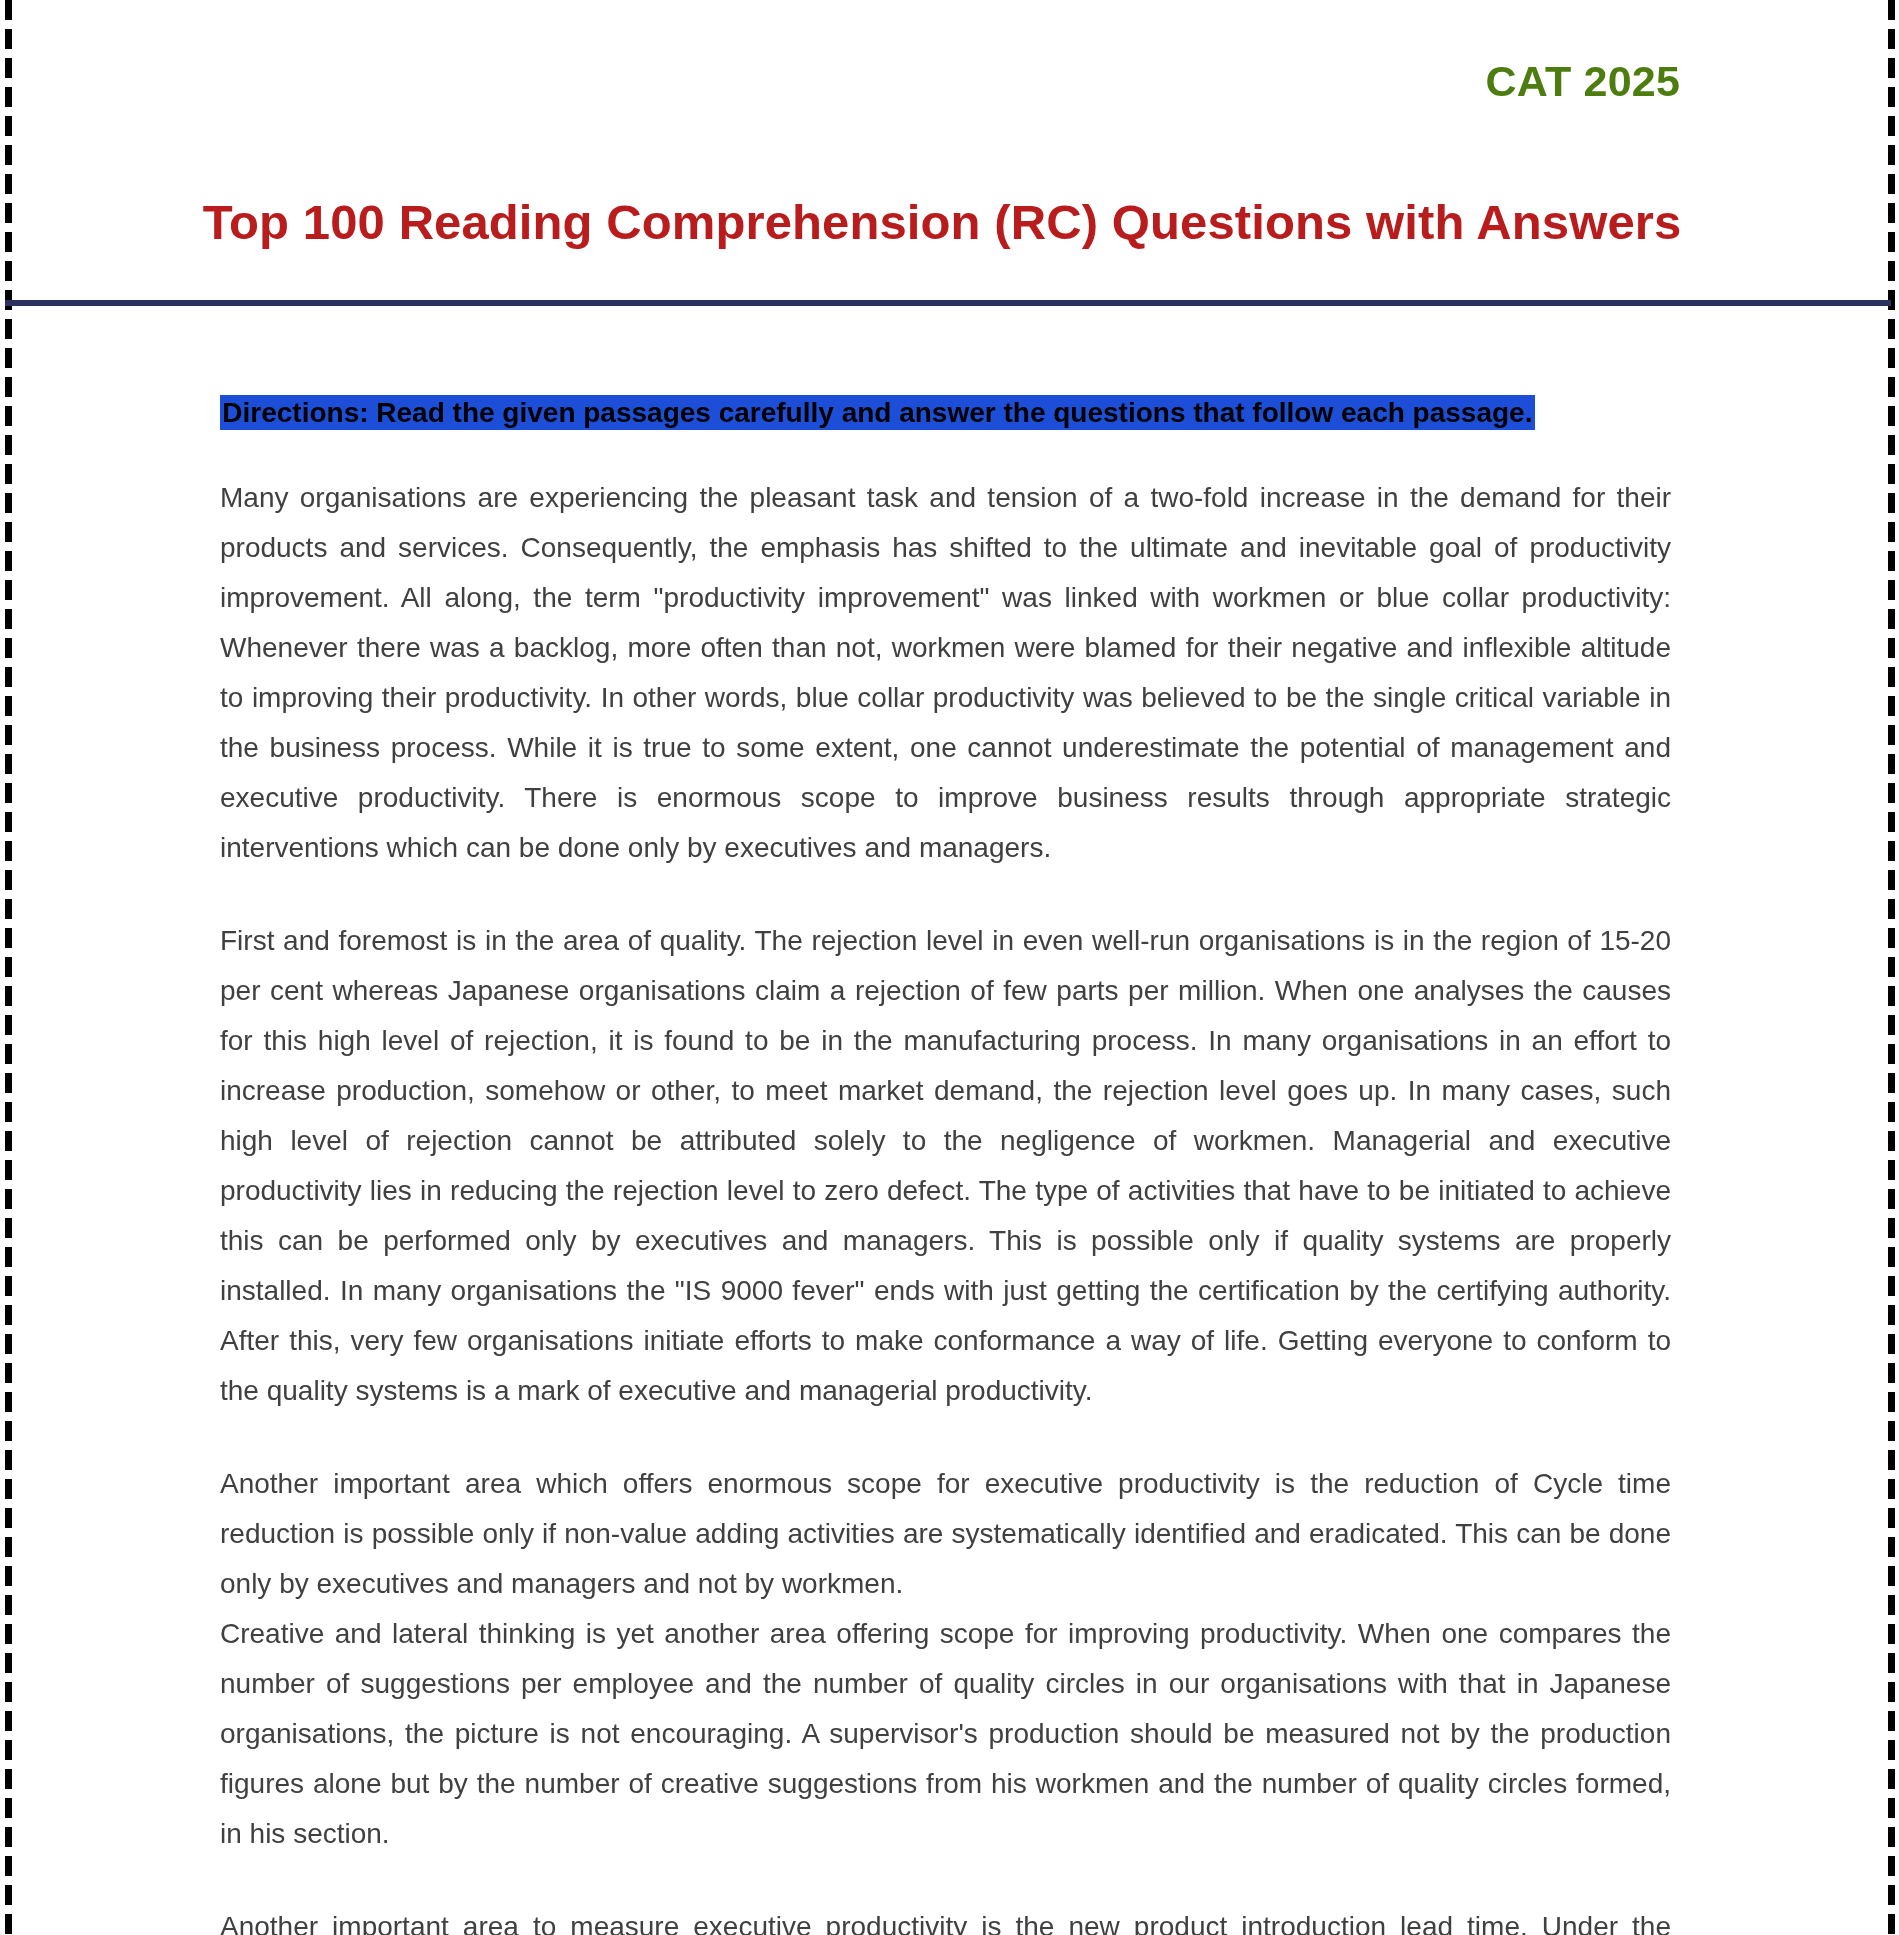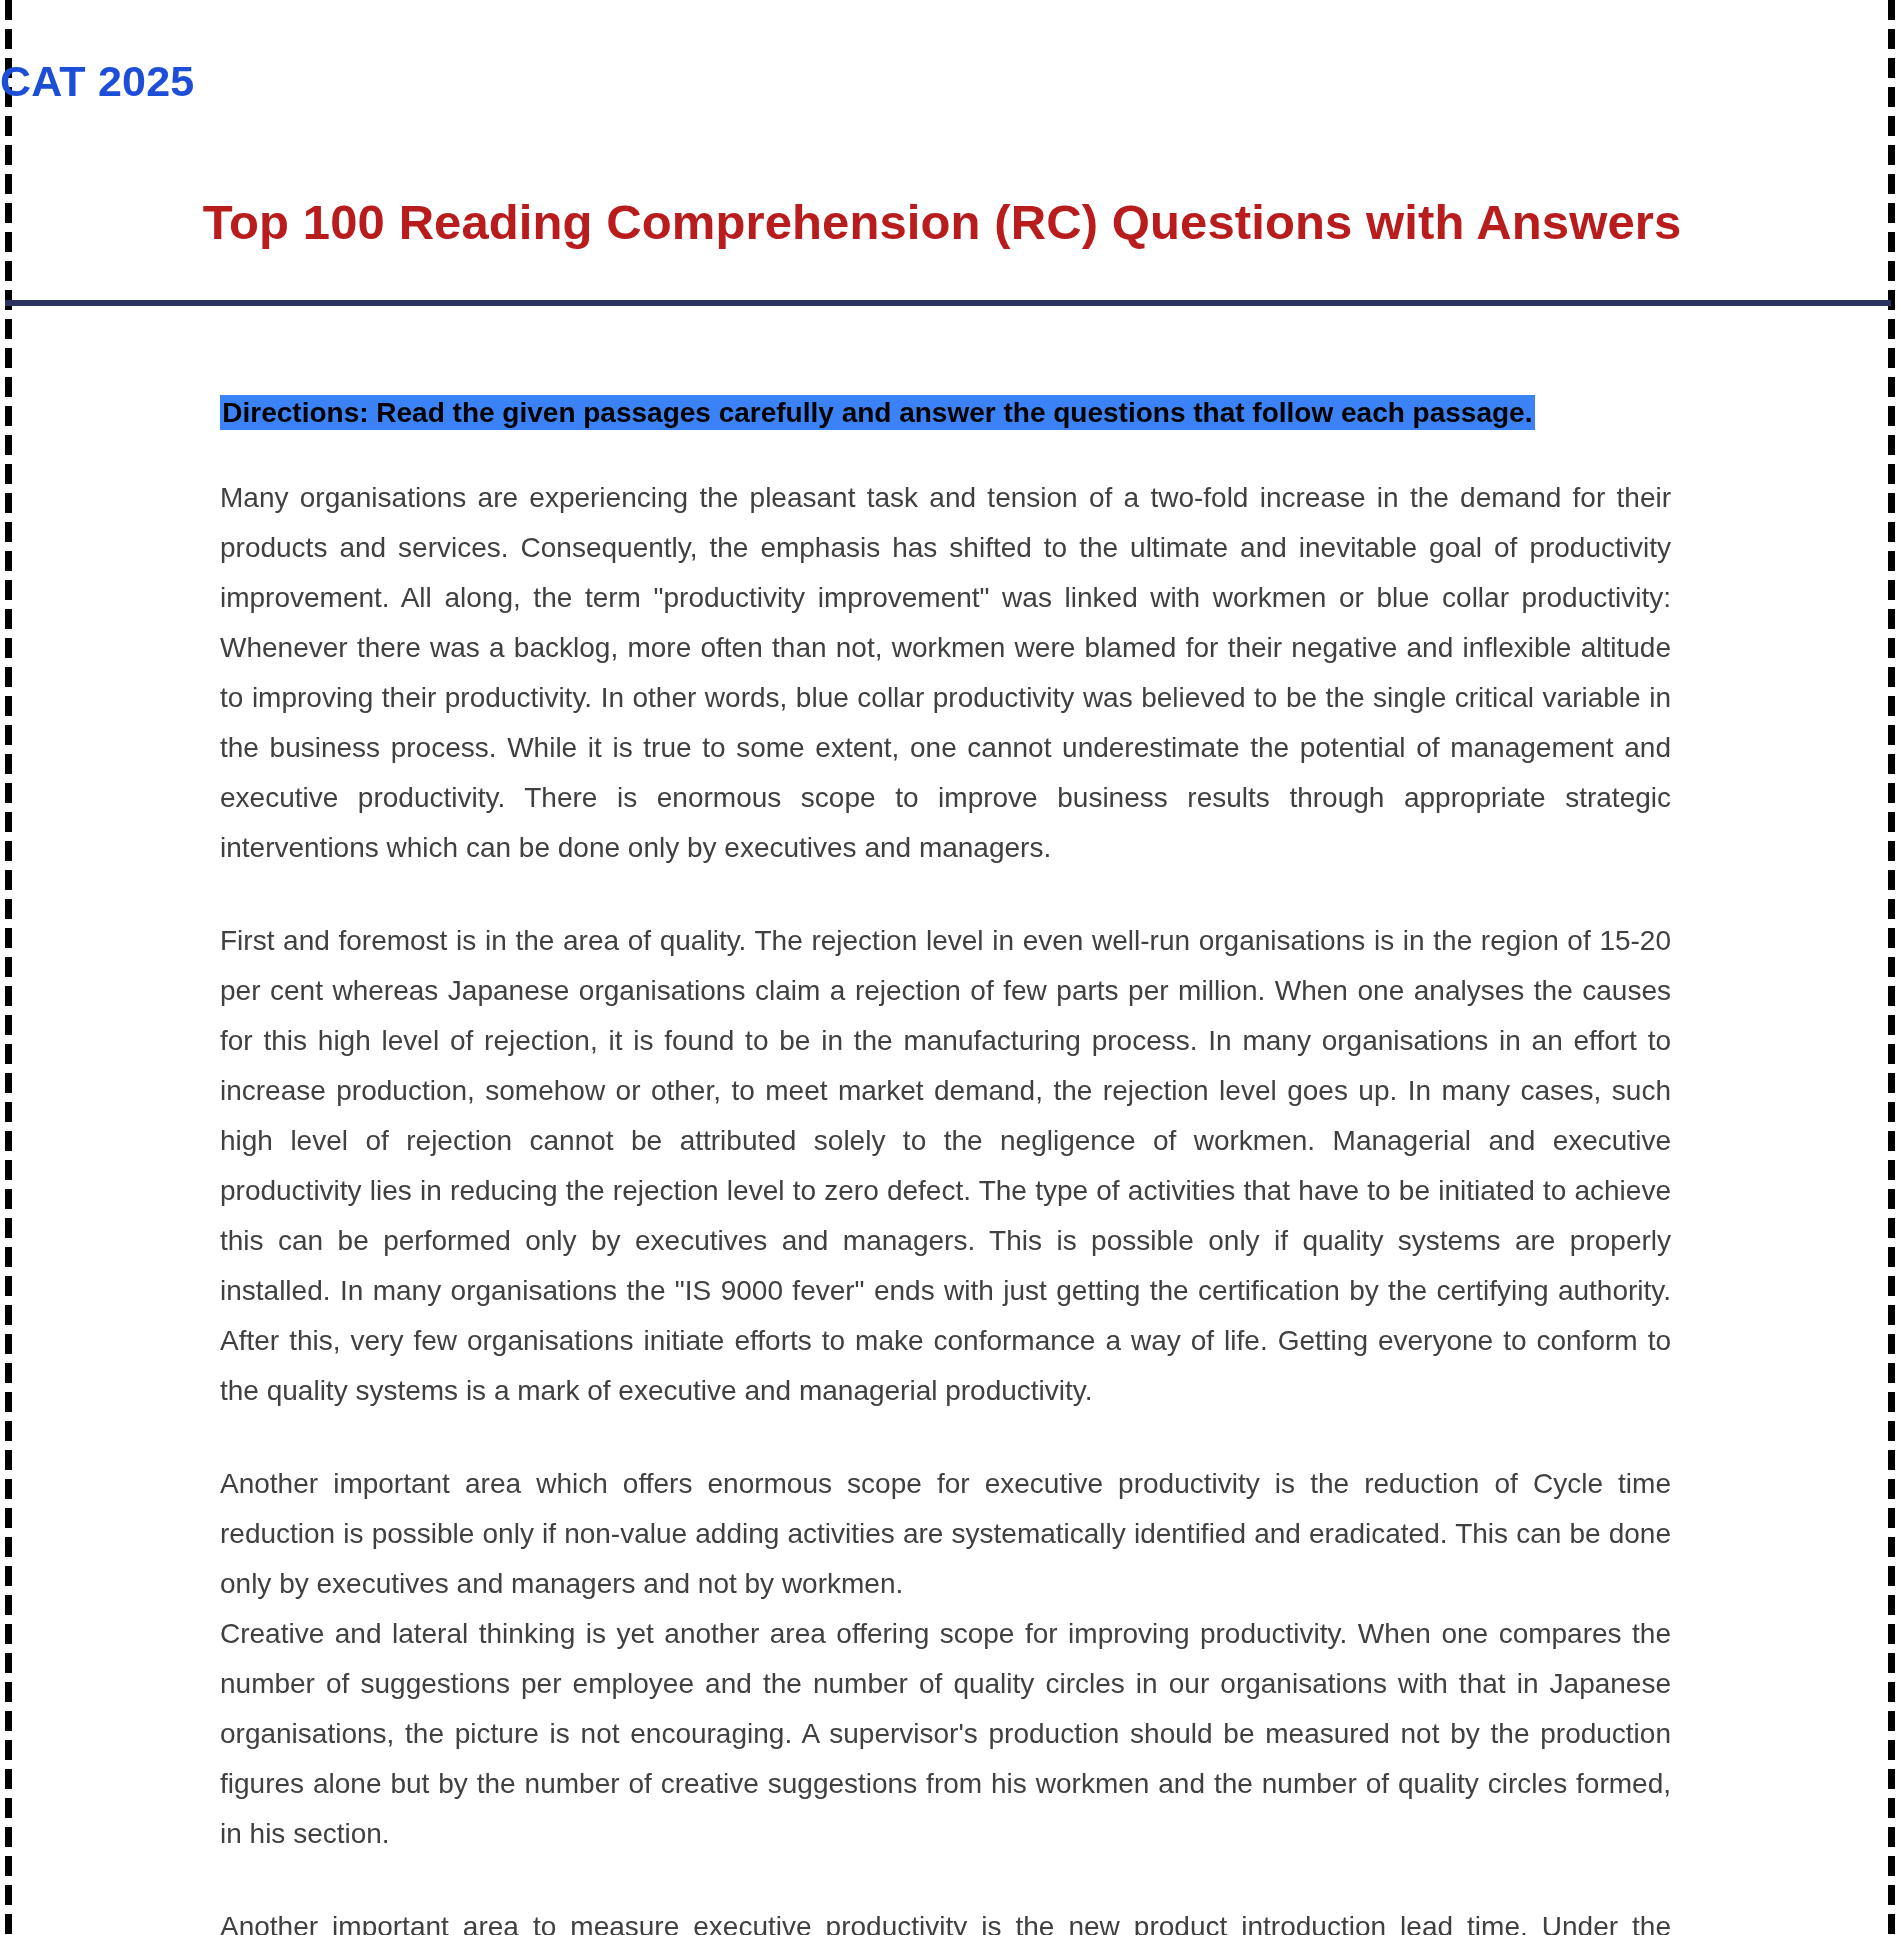--- a/index.html
+++ b/index.html
@@ -48,22 +48,22 @@
     top: 0;
     width: 1900px;
     height: 306px;
   }
 
   .doc-title {
     position: absolute;
     left: 0;
     top: 59px;
     width: 1680px;
-    text-align: left;
-    color: #1d4ed8;
+    text-align: right;
+    color: #4d7c0f;
     font-weight: bold;
     font-size: 43px;
     line-height: 1.05;
     letter-spacing: 0.2px;
   }
 
   .doc-subtitle {
     position: absolute;
     left: 0;
     top: 197px;
@@ -88,21 +88,21 @@
   
   #content {
     position: absolute;
     left: 220px;
     top: 372px;
     width: 1451px;
   }
 
   .directions {
     display: inline;
-    background: #3b82f6;
+    background: #1d4ed8;
     color: #000000;
     font-weight: bold;
     font-size: 28px;
     line-height: 1.3;
     padding: 1.5px 2.3px 3.1px 2.3px;
     box-decoration-break: clone;
     -webkit-box-decoration-break: clone;
   }
 
   .directions-wrap {

